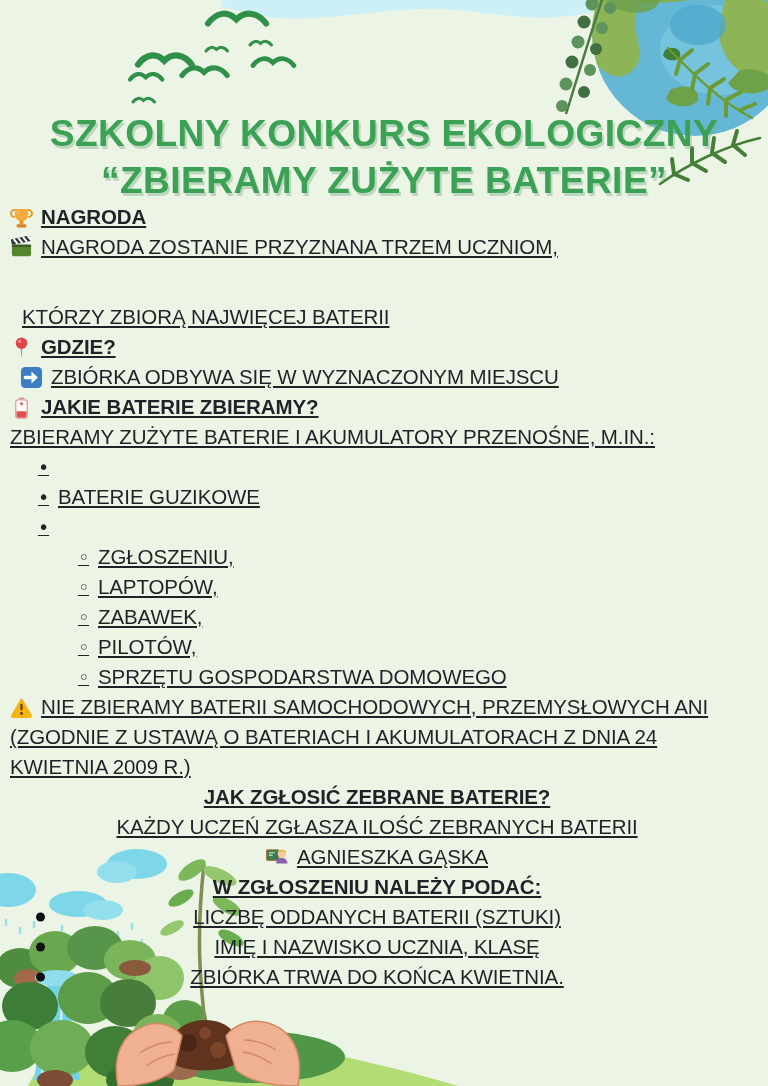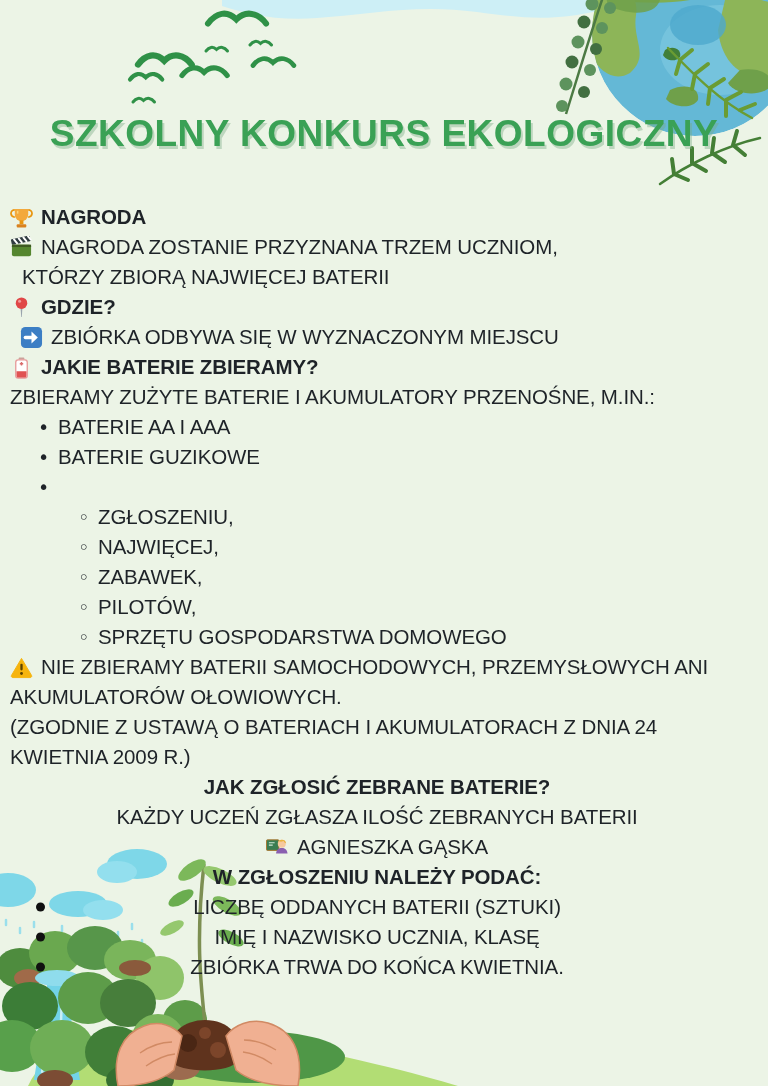--- a/index.html
+++ b/index.html
@@ -30,20 +30,21 @@
   .content{
     position:absolute;top:202px;left:10px;right:24px;z-index:5;
   }
   .line{
     position:relative;
     display:flex;align-items:center;
     height:30px;
     font-size:20.5px;
     letter-spacing:-0.1px;
     white-space:nowrap;
+    text-decoration:underline;
   }
   .line.right{justify-content:center;}
   .line .txt.bold{font-weight:bold;}
   .line .icon{
     display:inline-flex;width:23px;height:23px;
     margin-right:8px;flex:0 0 auto;
   }
   .line .icon svg{width:100%;height:100%;}
   .bullet{
     display:inline-block;width:20px;flex:0 0 auto;
@@ -201,20 +202,21 @@
       <circle cx="205" cy="205" r="6" fill="#7c452a"></circle>
       <path d="M118,258 C112,228 122,206 144,198 C160,192 174,198 182,208 L174,242 C160,254 140,258 118,258 Z" fill="#f0b092" stroke="#d18a64" stroke-width="1.5"></path>
       <path d="M298,258 C304,224 292,202 268,195 C250,190 234,197 226,208 L236,242 C250,254 272,258 298,258 Z" fill="#f0b092" stroke="#d18a64" stroke-width="1.5"></path>
       <path d="M140,225 C150,218 162,214 172,214 M146,238 C156,231 166,227 175,226" stroke="#d18a64" stroke-width="1.3" fill="none"></path>
       <path d="M276,222 C266,216 254,212 244,212 M272,236 C262,229 252,225 243,224" stroke="#d18a64" stroke-width="1.3" fill="none"></path>
     </g>
   </svg>
 
   <div class="title-wrap">
     <div class="title-line">SZKOLNY KONKURS EKOLOGICZNY</div>
+    <div class="title-line">“ZBIERAMY ZUŻYTE BATERIE”</div>
   </div>
 
   <div class="content" id="content-lines">
       <div class="line">
         <span class="icon">
           <svg viewBox="0 0 24 24">
             <path d="M5,3 h14 v6 a7,7 0 0 1 -14,0 Z" fill="#f3a93c"></path>
             <path d="M5,4 a4,4 0 0 0 -4,4 a4,4 0 0 0 4,3.5" fill="none" stroke="#e8950f" stroke-width="1.8"></path>
             <path d="M19,4 a4,4 0 0 1 4,4 a4,4 0 0 1 -4,3.5" fill="none" stroke="#e8950f" stroke-width="1.8"></path>
             <path d="M8,5 v3" stroke="#fbd37a" stroke-width="1.6"></path>
@@ -230,21 +232,21 @@
             <rect x="2" y="9" width="20" height="12" rx="2" fill="#55862f"></rect>
             <g transform="rotate(-12 4 9)">
               <rect x="2" y="3" width="20" height="6" rx="1" fill="#2f3b40"></rect>
               <path d="M5,3 l3,6 M10,3 l3,6 M15,3 l3,6 M20,3 l2.5,5" stroke="#ffffff" stroke-width="2"></path>
             </g>
             <rect x="2" y="9" width="20" height="2.5" fill="#3d5a22"></rect>
           </svg>
         </span>
         <span class="txt">NAGRODA ZOSTANIE PRZYZNANA TRZEM UCZNIOM,</span>
       </div>
-      <div class="line" style="padding-left: 12px;">
+      <div class="line" style="padding-left: 12px; margin-top: 40px;">
         <span class="txt">KTÓRZY ZBIORĄ NAJWIĘCEJ BATERII</span>
       </div>
       <div class="line">
         <span class="icon">
           <svg viewBox="0 0 24 24">
             <path d="M11,12 L13,12 L12.3,22 L11.7,22 Z" fill="#9aa4ad"></path>
             <circle cx="12" cy="7.5" r="6" fill="#e04747"></circle>
             <circle cx="10" cy="5.5" r="1.6" fill="#f29a9a"></circle>
           </svg>
         </span>
@@ -269,36 +271,35 @@
             <path d="M12,6.2 v3.6 M10.2,8 h3.6" stroke="#d96b6b" stroke-width="1.5"></path>
           </svg>
         </span>
         <span class="txt bold">JAKIE BATERIE ZBIERAMY?</span>
       </div>
       <div class="line">
         <span class="txt">ZBIERAMY ZUŻYTE BATERIE I AKUMULATORY PRZENOŚNE, M.IN.:</span>
       </div>
       <div class="line" style="padding-left: 28px;">
         <span class="bullet">•</span>
-        <span class="txt">BATERIE AA I AAA</span>
       </div>
       <div class="line" style="padding-left: 28px;">
         <span class="bullet">•</span>
         <span class="txt">BATERIE GUZIKOWE</span>
       </div>
       <div class="line" style="padding-left: 28px;">
         <span class="bullet">•</span>
       </div>
       <div class="line" style="padding-left: 68px;">
         <span class="bullet">◦</span>
         <span class="txt">ZGŁOSZENIU,</span>
       </div>
       <div class="line" style="padding-left: 68px;">
         <span class="bullet">◦</span>
-        <span class="txt">NAJWIĘCEJ,</span>
+        <span class="txt">LAPTOPÓW,</span>
       </div>
       <div class="line" style="padding-left: 68px;">
         <span class="bullet">◦</span>
         <span class="txt">ZABAWEK,</span>
       </div>
       <div class="line" style="padding-left: 68px;">
         <span class="bullet">◦</span>
         <span class="txt">PILOTÓW,</span>
       </div>
       <div class="line" style="padding-left: 68px;">
@@ -307,23 +308,20 @@
       </div>
       <div class="line">
         <span class="icon">
           <svg viewBox="0 0 24 24">
             <path d="M12,2.5 L22.5,20.3 a1.5,1.5 0 0 1 -1.3,2.2 H2.8 a1.5,1.5 0 0 1 -1.3,-2.2 Z" fill="#f6b40e" stroke="#f6b40e" stroke-linejoin="round"></path>
             <rect x="10.8" y="8" width="2.4" height="7" rx="1.2" fill="#5b4200"></rect>
             <circle cx="12" cy="18.2" r="1.5" fill="#5b4200"></circle>
           </svg>
         </span>
         <span class="txt">NIE ZBIERAMY BATERII SAMOCHODOWYCH, PRZEMYSŁOWYCH ANI</span>
-      </div>
-      <div class="line">
-        <span class="txt">AKUMULATORÓW OŁOWIOWYCH.</span>
       </div>
       <div class="line">
         <span class="txt">(ZGODNIE Z USTAWĄ O BATERIACH I AKUMULATORACH Z DNIA 24</span>
       </div>
       <div class="line">
         <span class="txt">KWIETNIA 2009 R.)</span>
       </div>
       <div class="line right">
         <span class="txt bold">JAK ZGŁOSIĆ ZEBRANE BATERIE?</span>
       </div>

